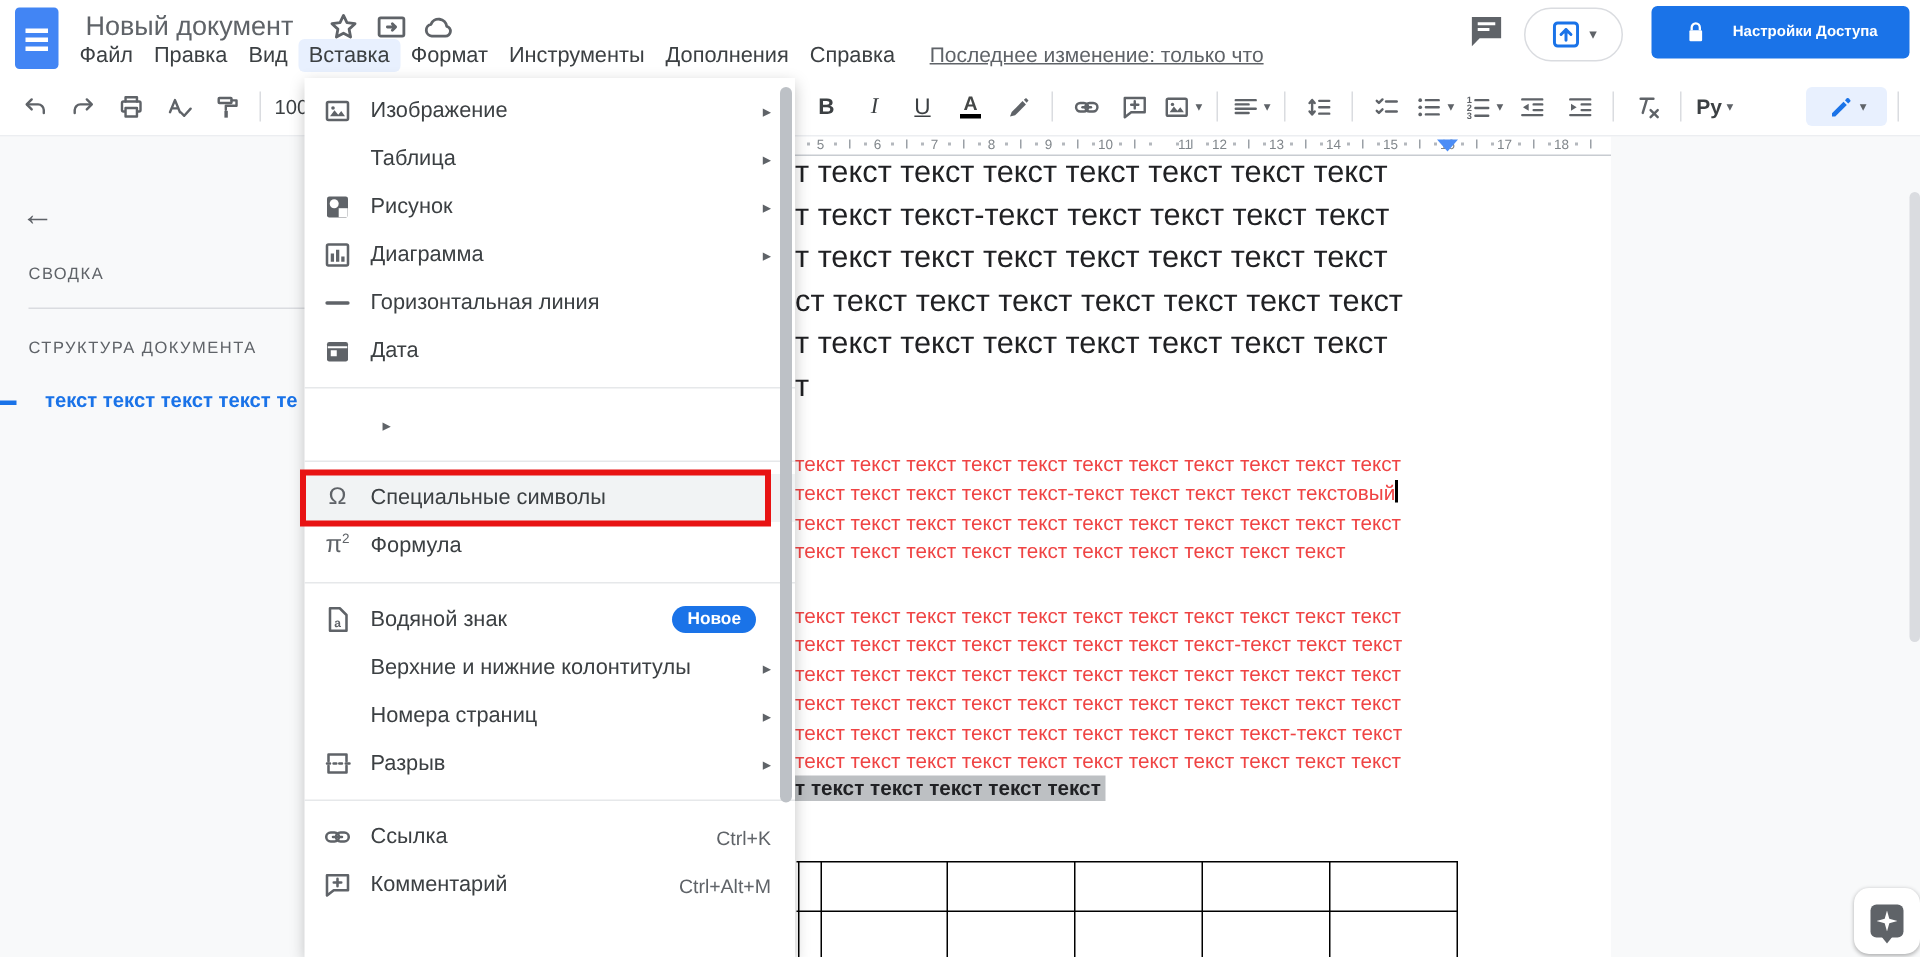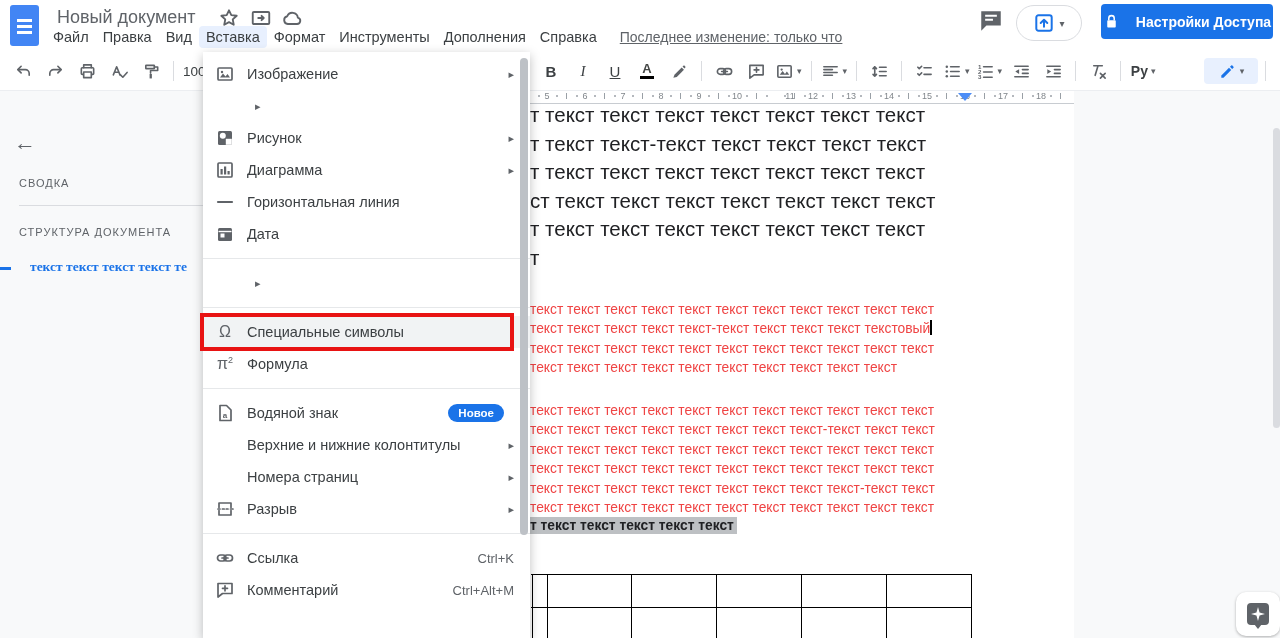--- a/index.html
+++ b/index.html
@@ -14,21 +14,21 @@
   .t-ic{position:absolute;top:7px;width:22px;height:22px;color:#5f6368;}
   .menubar{position:absolute;left:46px;top:26px;height:25px;white-space:nowrap;}
   .mb-item{display:inline-block;padding:3px 7px;font-size:14.5px;color:#3c4043;border-radius:4px;cursor:default;}
   .mb-item.active{background:#e8f0fe;}
   .last-edit{display:inline-block;margin-left:16px;font-size:14px;color:#5f6368;text-decoration:underline;}
   .hdr-comment{position:absolute;left:978px;top:8px;width:26px;height:26px;}
   .present-pill{position:absolute;left:1016px;top:5px;width:64px;height:34px;border:1px solid #dadce0;border-radius:18px;display:flex;align-items:center;justify-content:center;gap:4px;background:#fff;}
   .present-pill .pi{width:22px;height:22px;}
   .caret{font-size:10px;color:#5f6368;}
   .share-btn{position:absolute;left:1101px;top:4px;width:172px;height:35px;background:#1a73e8;border-radius:4px;color:#fff;
-             display:flex;align-items:center;justify-content:center;gap:16px;font-size:14px;font-weight:700;}
+             display:flex;align-items:center;justify-content:center;gap:16px;font-size:10px;font-weight:700;}
   .share-btn .li{width:17px;height:17px;}
   
   .tb-left{position:absolute;left:8px;top:6px;display:flex;align-items:center;gap:2px;}
   .tb-right{position:absolute;left:536px;top:6px;display:flex;align-items:center;gap:2px;}
   .tb-btn{min-width:26px;height:26px;border-radius:4px;display:flex;align-items:center;justify-content:center;color:#444746;padding:0 2px;}
   .tb-ic{width:19px;height:19px;display:block;}
   .tb-ic svg{width:100%;height:100%;display:block;}
   .tb-txt{font-size:13.5px;color:#3c4043;}
   .tb-btn.b .tb-txt{font-weight:700;font-size:15px;}
   .tb-btn.i .tb-txt{font-style:italic;font-size:15px;font-family:"Liberation Serif",serif;}
@@ -37,21 +37,21 @@
   .tb-btn.mode{background:#e8f0fe;width:50px;}
   .tb-caret{font-size:9px;color:#5f6368;margin-left:3px;}
   .tb-div{width:1px;height:20px;background:#dadce0;margin:0 5px;}
   .tc-wrap{display:flex;flex-direction:column;align-items:center;line-height:1;}
   .tc-a{font-size:13px;font-weight:700;color:#444746;}
   .tc-bar{width:14px;height:3.5px;background:#000;margin-top:1px;}
   
   .back-arrow{position:absolute;left:14px;top:130px;font-size:22px;color:#5f6368;}
   .sb-label{position:absolute;left:19px;font-size:11px;letter-spacing:1px;color:#5f6368;font-weight:500;}
   .sb-div{position:absolute;left:19px;top:205px;width:188px;height:1px;background:#dadce0;}
-  .outline-item{position:absolute;left:0;top:259px;width:205px;height:18px;font-family:Liberation Serif, serif;}
+  .outline-item{position:absolute;left:0;top:259px;width:205px;height:18px;}
   .outline-dash{position:absolute;left:0;top:8px;width:11px;height:2.5px;background:#1a73e8;}
   .outline-text{position:absolute;left:30px;top:0;font-size:13.5px;font-weight:600;color:#1a73e8;white-space:nowrap;width:175px;overflow:hidden;}
   
   .ruler{position:absolute;left:460px;top:90px;width:614px;height:13px;background:#fff;border-bottom:1px solid #c8ccd1;z-index:2;}
   .rl-num{position:absolute;top:1px;width:12px;text-align:center;font-size:9px;color:#80868b;}
   .rl-pipe{position:absolute;top:3px;width:1px;height:6px;background:#9aa0a6;}
   .rl-dot{position:absolute;top:5px;width:1.5px;height:1.5px;background:#b4b8bd;}
   .rl-marker{position:absolute;top:3px;width:0;height:0;border-left:7px solid transparent;border-right:7px solid transparent;border-top:8px solid #4c8df6;}
   
   .page{position:absolute;left:460px;top:103px;width:614px;height:535px;background:#fff;z-index:1;}
@@ -453,20 +453,21 @@
           <rect class="st" x="3" y="4" width="14" height="12" rx="1"></rect>
           <circle class="stf" cx="7" cy="8" r="1.2"></circle>
           <path class="stf" d="M5 13.5l3-4 2.5 3 2-2.5 2.5 3.5z"></path>
         </svg>
       </span>
       <span class="m-label">Изображение</span>
       <span class="m-arrow">▸</span>
     </div>
     <div class="m-item">
       <span class="m-ic"></span>
+      <span class="m-label">Таблица</span>
       <span class="m-arrow">▸</span>
     </div>
     <div class="m-item">
       <span class="m-ic">
         <svg viewBox="0 0 20 20">
           <rect class="stf" x="3" y="3" width="14" height="14" rx="1.5"></rect>
           <circle style="fill:#fff" cx="7.8" cy="7.8" r="3"></circle>
           <rect style="fill:#fff" x="10.8" y="10.8" width="6" height="6"></rect>
         </svg>
       </span>

